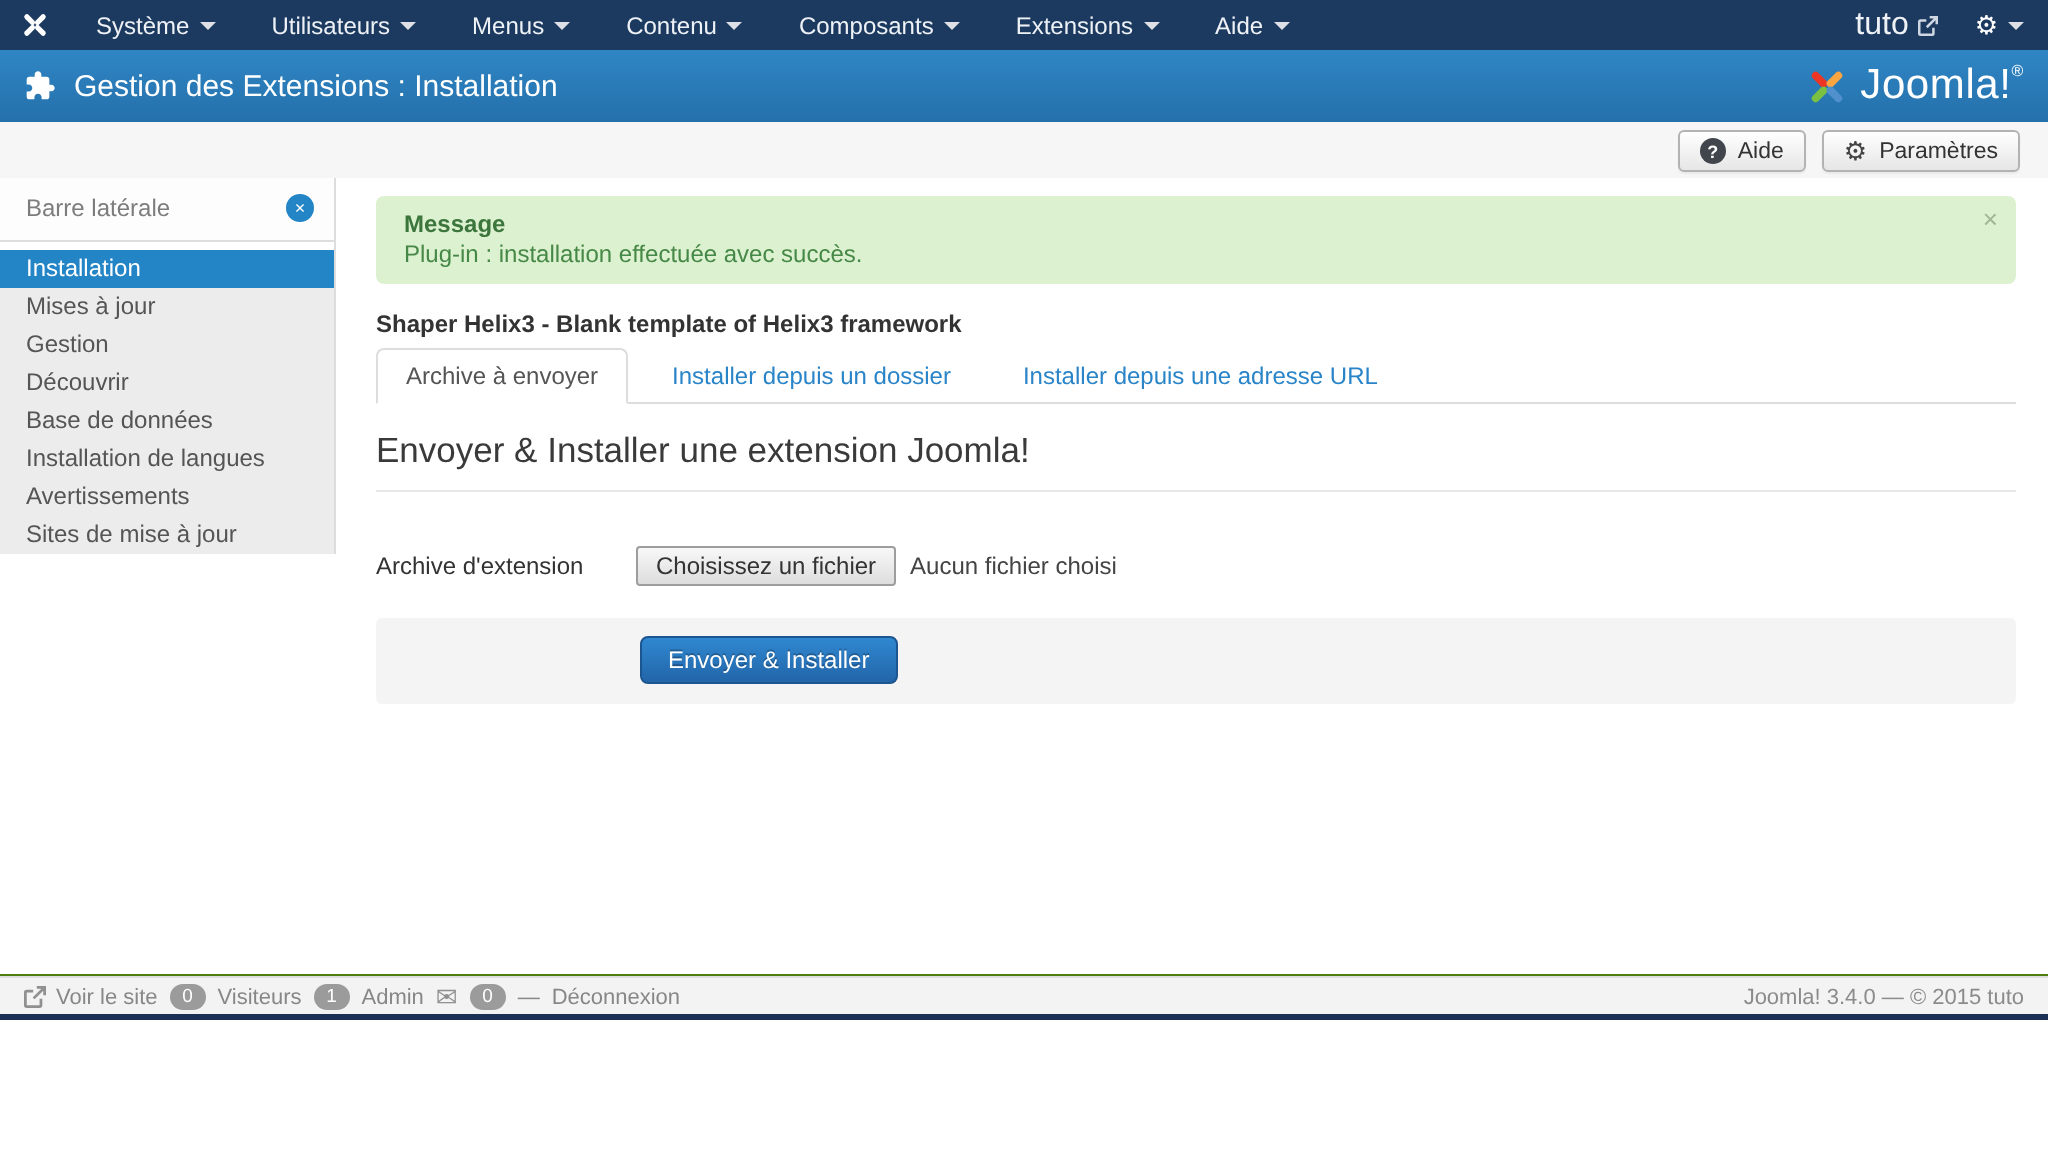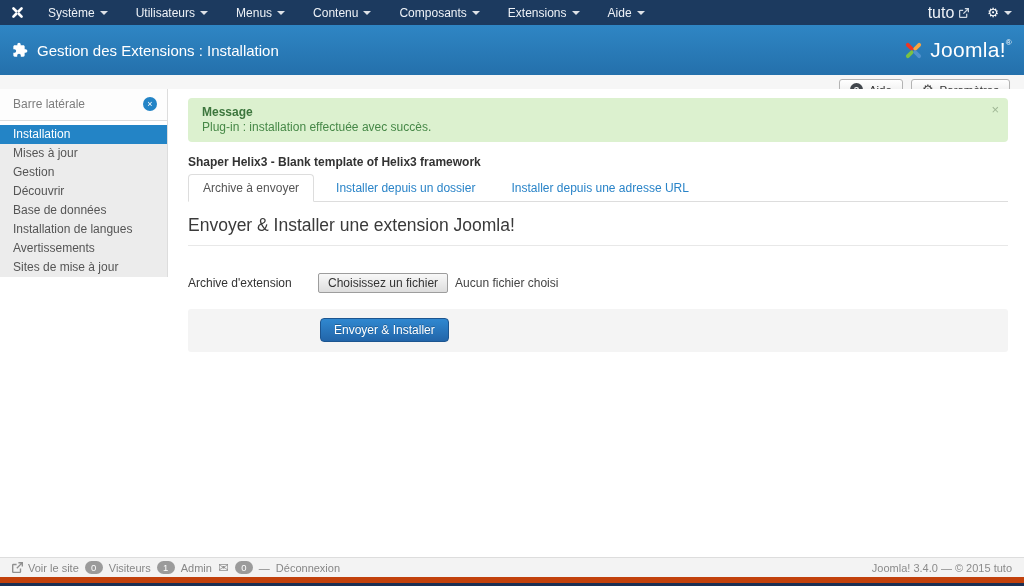--- a/index.html
+++ b/index.html
@@ -1,32 +1,32 @@
 <!DOCTYPE html>
 <html style="--accent: #2384c6; --navbar_bg: #1c3a5f; --header_bg_top: #2f86c4; --header_bg_bottom: #2470ab; --toolbar_bg: #f6f6f6; --sidebar_list_bg: #ececec; --success_bg: #dcf1cf; --success_title: #3c763d; --success_text: #468847; --link: #2a84c8; --primary_btn_top: #3088d0; --primary_btn_bottom: #2265a9; --footer_bg: #f3f3f3;"><head>
 <meta charset="utf-8">
 <style>
   html,body{margin:0;padding:0;background:#fff;}
   body{width:1024px;height:586px;overflow:hidden;
        font-family:"Liberation Sans","DejaVu Sans",sans-serif;font-size:12px;color:#333;}
-  .app{position:relative;width:1024px;height:586px;background:#c2410c;}
+  .app{position:relative;width:1024px;height:510px;background:#4d7c0f;border-radius:21px;}
 
   
   .navbar{height:25px;background:var(--navbar_bg,#1c3a5f);display:flex;align-items:center;color:#eef2f7;}
   .nav-logo{width:34px;display:flex;justify-content:center;align-items:center;}
   .nav-menu{display:flex;height:100%;align-items:center;}
   .nav-item{padding:0 14px;height:100%;display:flex;align-items:center;gap:5px;cursor:pointer;font-size:12px;}
   .caret{display:inline-block;width:0;height:0;border-left:4px solid transparent;border-right:4px solid transparent;border-top:4px solid rgba(255,255,255,.85);}
   .nav-right{margin-left:auto;display:flex;align-items:center;gap:18px;padding-right:12px;}
   .nav-user{display:flex;align-items:center;gap:5px;cursor:pointer;font-size:16px;}
   .nav-gear{display:flex;align-items:center;gap:5px;cursor:pointer;font-size:13px;}
 
   
   .header{height:34px;background:linear-gradient(var(--header_bg_top,#2f86c4),var(--header_bg_bottom,#2470ab));
-          display:flex;align-items:center;color:#fff;padding:8px 12px;}
+          display:flex;align-items:center;color:#fff;padding:1px 12px;}
   .header-title{display:flex;align-items:center;gap:9px;font-size:15px;}
   .brand{margin-left:auto;display:flex;align-items:center;gap:6px;font-size:21px;letter-spacing:.3px;}
   .brand sup{font-size:8px;vertical-align:top;}
 
   
   .toolbar{height:29px;background:var(--toolbar_bg,#f6f6f6);border-bottom:1px solid #e2e2e2;
            display:flex;justify-content:flex-end;align-items:center;gap:8px;padding-right:14px;}
   .btn{display:inline-flex;align-items:center;gap:6px;padding:3px 10px;font-size:11.5px;color:#333;
        background:linear-gradient(#ffffff,#e6e6e6);border:1px solid #b3b3b3;border-radius:3px;cursor:pointer;
        box-shadow:0 1px 1px rgba(0,0,0,.05);}
@@ -72,21 +72,21 @@
   .file-btn{padding:2px 9px;font-size:12px;color:#333;background:linear-gradient(#f8f8f8,#ddd);
             border:1px solid #9d9d9d;border-radius:2px;cursor:pointer;}
   .file-status{font-size:12px;color:#444;}
 
   .well{margin-top:16px;background:#f4f4f4;border-radius:3px;padding:9px 0 10px 132px;}
   .btn-primary{padding:4px 13px;font-size:12px;color:#fff;cursor:pointer;
                background:linear-gradient(var(--primary_btn_top,#3088d0),var(--primary_btn_bottom,#2265a9));
                border:1px solid #1c5590;border-radius:4px;text-shadow:0 -1px 0 rgba(0,0,0,.25);}
 
   
-  .footer{position:absolute;left:0;right:0;bottom:9px;height:19px;background:var(--footer_bg,#f3f3f3);
+  .footer{position:absolute;left:0;right:0;bottom:2px;height:19px;background:var(--footer_bg,#f3f3f3);
           border-top:1px solid #ddd;display:flex;align-items:center;padding:0 12px;color:#878787;font-size:11px;}
   .foot-left{display:flex;align-items:center;gap:6px;}
   .foot-item{display:flex;align-items:center;gap:5px;cursor:pointer;color:#878787;}
   .badge{background:#9b9b9b;color:#fff;border-radius:9px;min-width:8px;padding:1px 5px;font-size:9.5px;
          line-height:11px;text-align:center;}
   .foot-right{margin-left:auto;color:#8b8b8b;}
   .env-glyph{font-size:13px;color:#909090;line-height:1;}
   .bottom-strip{position:absolute;left:0;right:0;bottom:0;height:3px;background:#1b3055;}
   .icon-svg{display:block;}
 </style>

